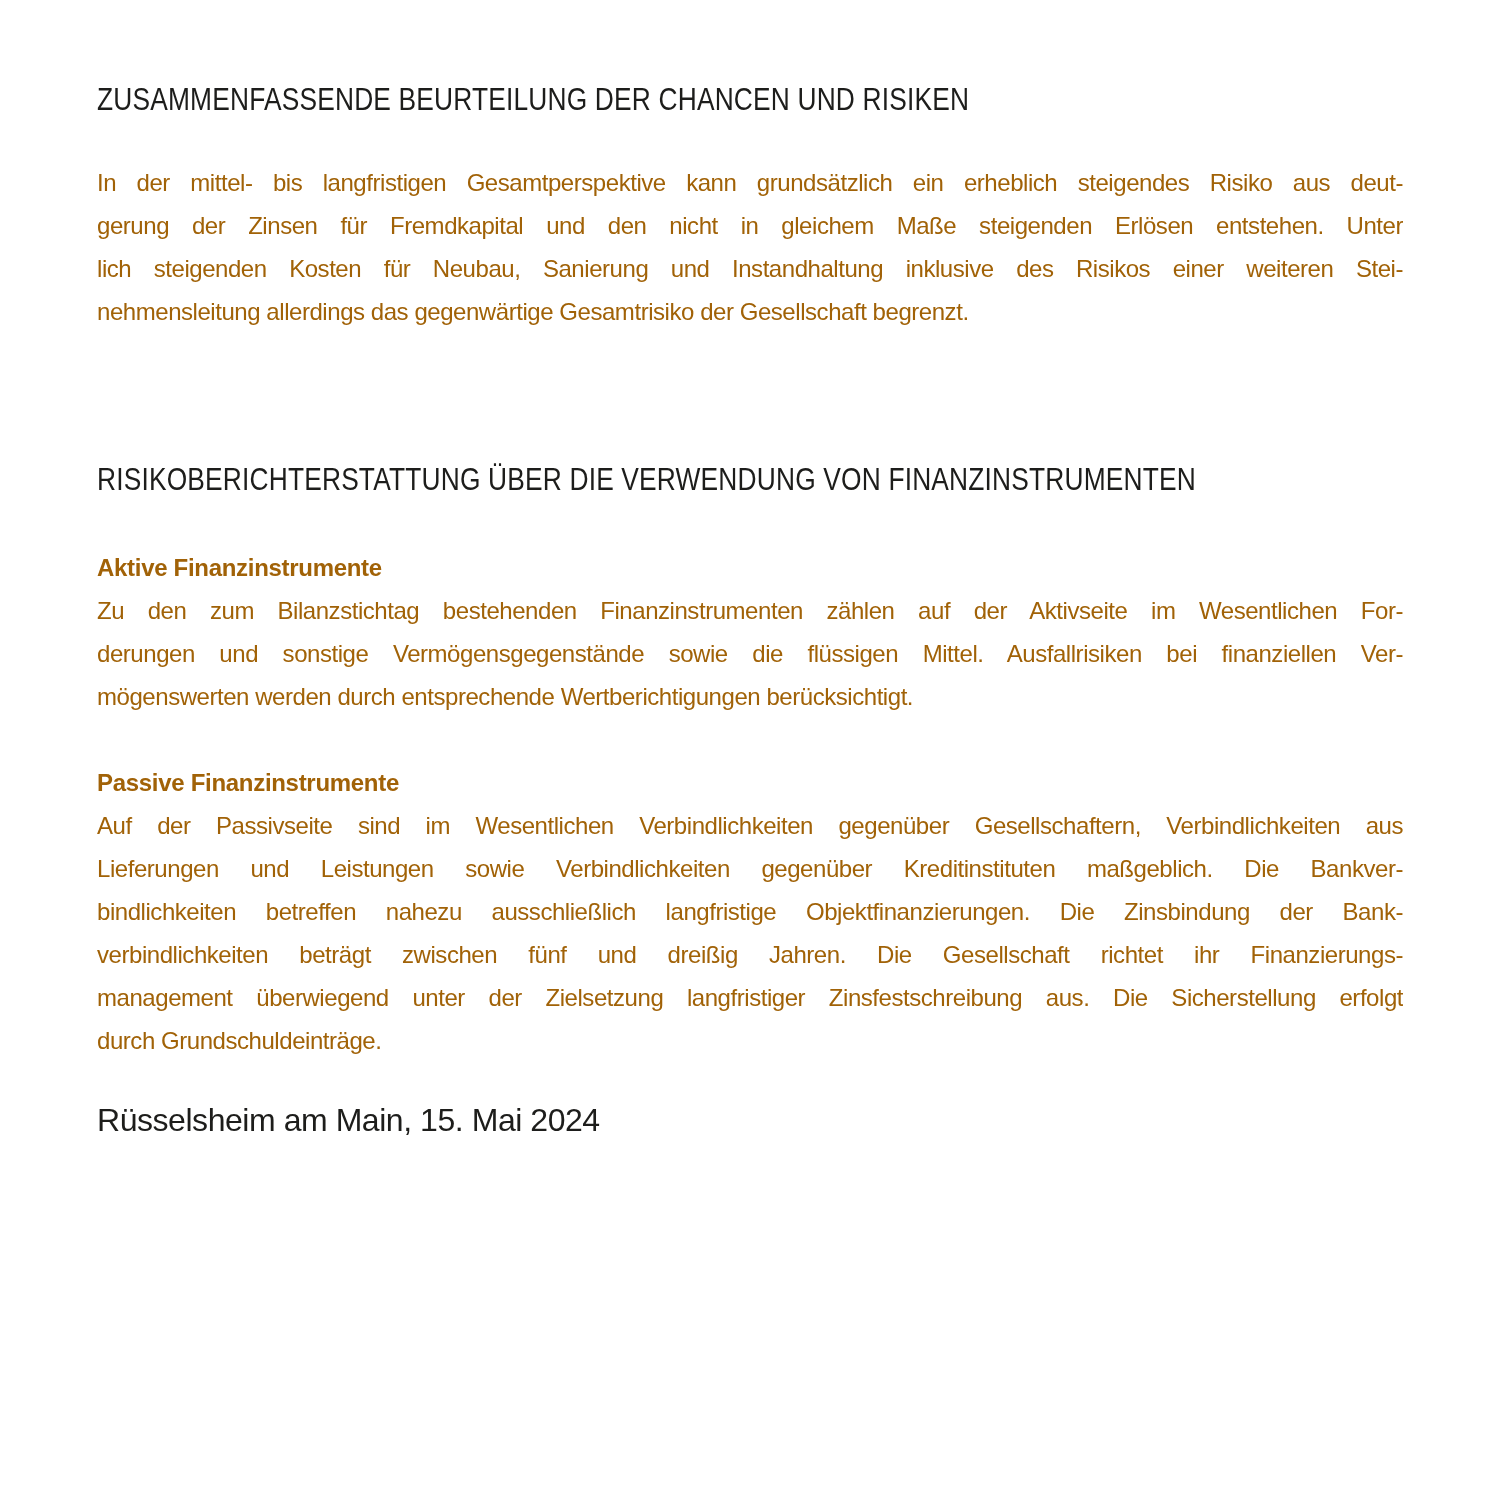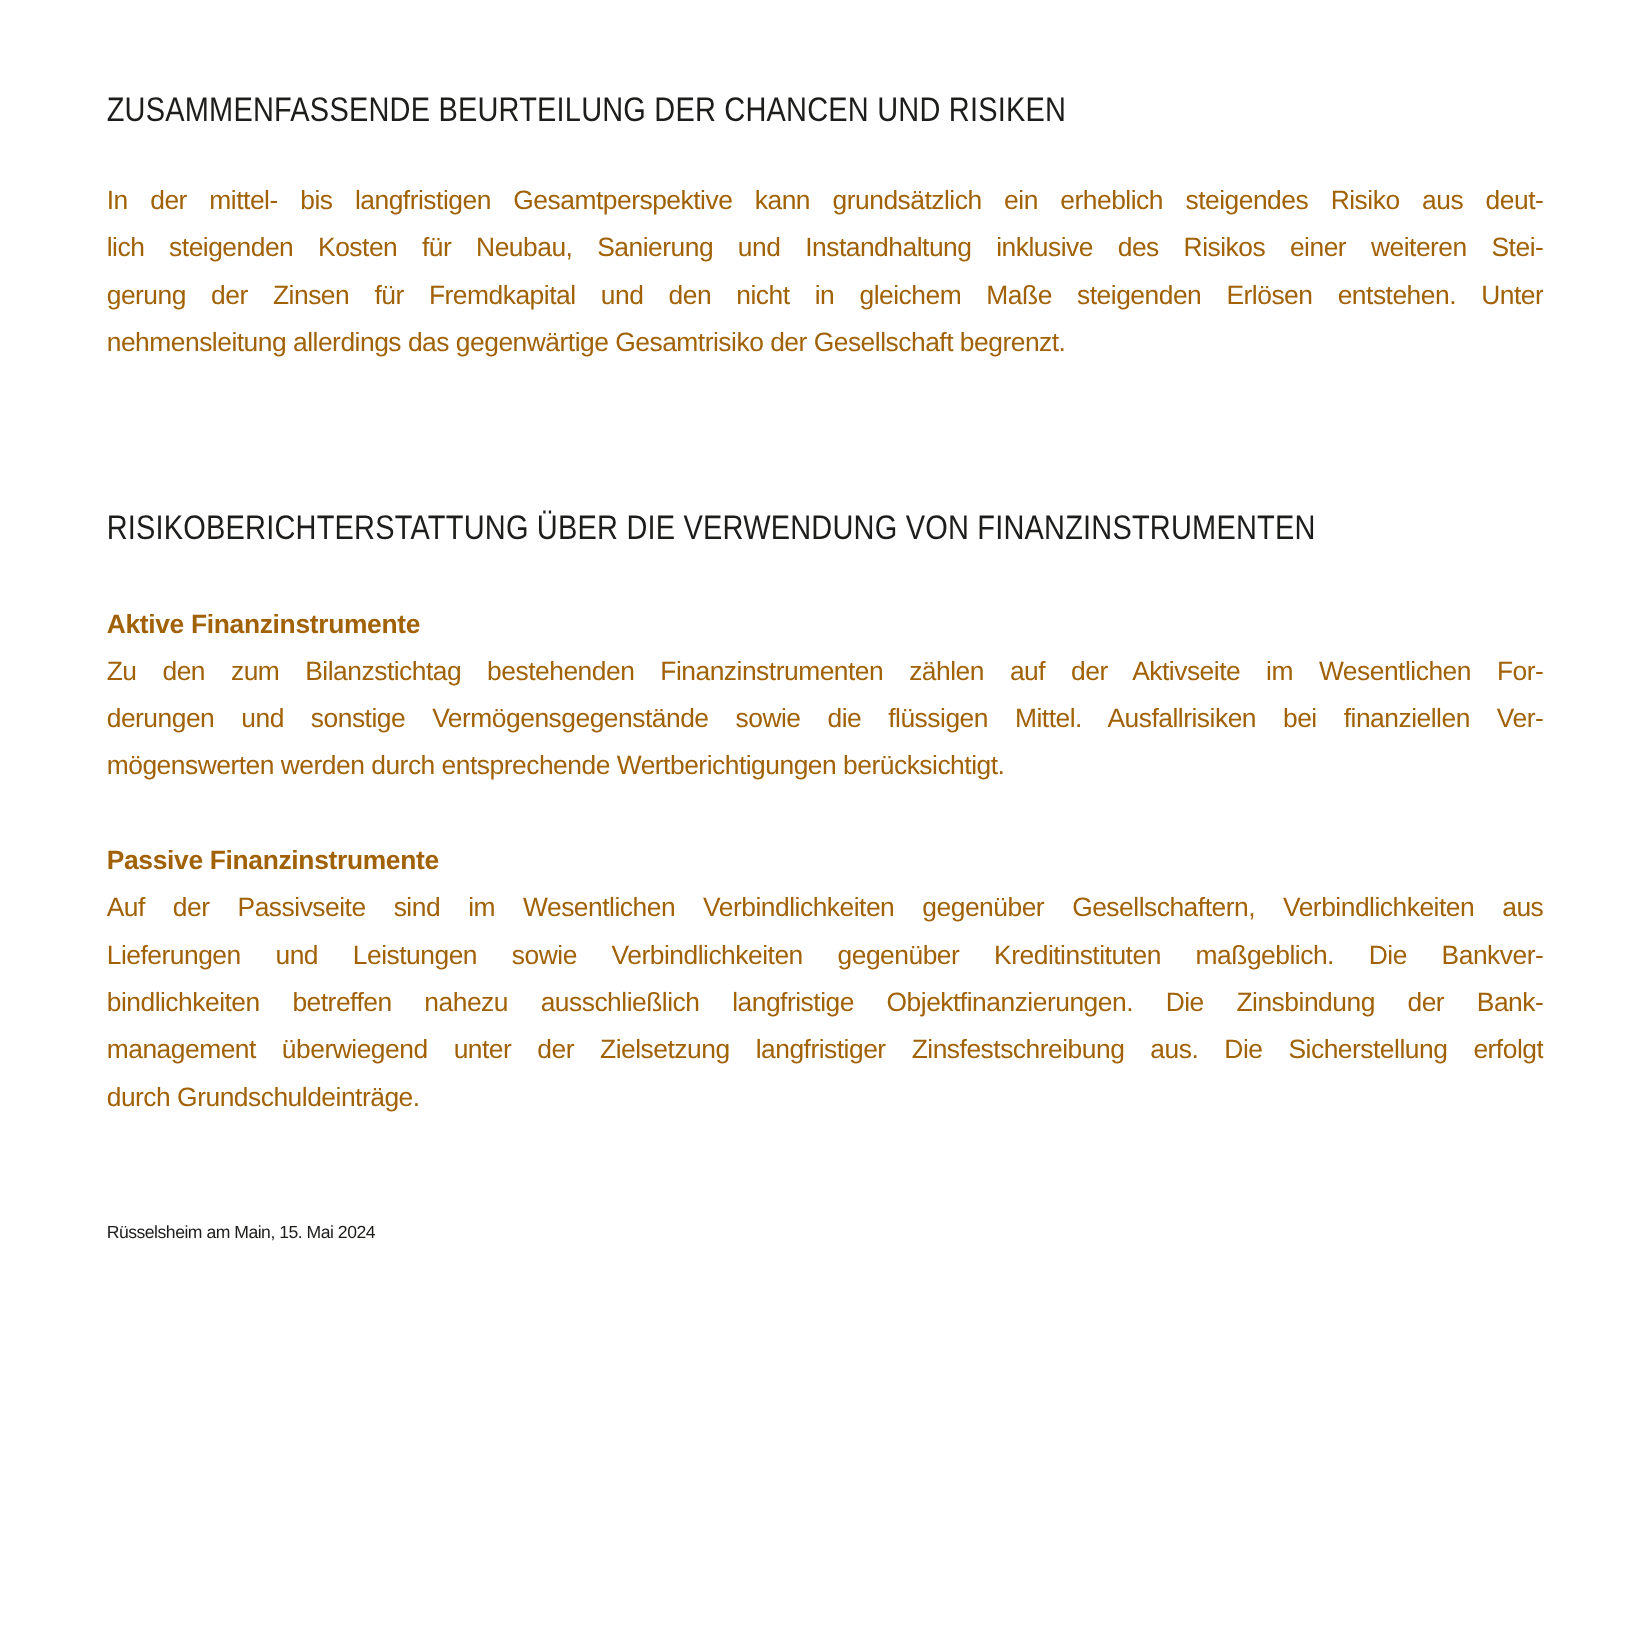--- a/index.html
+++ b/index.html
@@ -56,21 +56,21 @@
     display: block;
     height: 43px;
     overflow: hidden;
     font-weight: 700;
     letter-spacing: -0.3px;
     text-align: left;
   }
   .plain {
     left: 97px;
     width: 1306px;
-    font-size: 16px;
+    font-size: 32px;
     line-height: 43px;
     letter-spacing: -0.45px;
     text-align: left;
   }
   .signature-wrap {
     left: 95px;
     top: 1200px;
     width: 350px;
     height: 112px;
   }
@@ -78,39 +78,40 @@
 </style>
 </head>
 <body>
 
 <div class="page">
 
   <div class="abs caps-heading" style="top:78px;">ZUSAMMENFASSENDE BEURTEILUNG DER CHANCEN UND RISIKEN</div>
 
   <div class="abs col" style="top:161px;">
     <span class="tline">In der mittel- bis langfristigen Gesamtperspektive kann grundsätzlich ein erheblich steigendes Risiko aus deut-</span>
+    <span class="tline">gerung der Zinsen für Fremdkapital und den nicht in gleichem Maße steigenden Erlösen entstehen. Unter</span>
     <span class="tline">lich steigenden Kosten für Neubau, Sanierung und Instandhaltung inklusive des Risikos einer weiteren Stei-</span>
-    <span class="tline">gerung der Zinsen für Fremdkapital und den nicht in gleichem Maße steigenden Erlösen entstehen. Unter</span>
     <span class="tline last">nehmensleitung allerdings das gegenwärtige Gesamtrisiko der Gesellschaft begrenzt.</span>
   </div>
 
   <div class="abs caps-heading" style="top:458px;">RISIKOBERICHTERSTATTUNG ÜBER DIE VERWENDUNG VON FINANZINSTRUMENTEN</div>
 
   <div class="abs col" style="top:546px;">
     <span class="subhead">Aktive Finanzinstrumente</span>
     <span class="tline">Zu den zum Bilanzstichtag bestehenden Finanzinstrumenten zählen auf der Aktivseite im Wesentlichen For-</span>
     <span class="tline">derungen und sonstige Vermögensgegenstände sowie die flüssigen Mittel. Ausfallrisiken bei finanziellen Ver-</span>
     <span class="tline last">mögenswerten werden durch entsprechende Wertberichtigungen berücksichtigt.</span>
   </div>
 
   <div class="abs col" style="top:761px;">
     <span class="subhead">Passive Finanzinstrumente</span>
     <span class="tline">Auf der Passivseite sind im Wesentlichen Verbindlichkeiten gegenüber Gesellschaftern, Verbindlichkeiten aus</span>
     <span class="tline">Lieferungen und Leistungen sowie Verbindlichkeiten gegenüber Kreditinstituten maßgeblich. Die Bankver-</span>
     <span class="tline">bindlichkeiten betreffen nahezu ausschließlich langfristige Objektfinanzierungen. Die Zinsbindung der Bank-</span>
+    <span class="tline">verbindlichkeiten beträgt zwischen fünf und dreißig Jahren. Die Gesellschaft richtet ihr Finanzierungs-</span>
     <span class="tline">management überwiegend unter der Zielsetzung langfristiger Zinsfestschreibung aus. Die Sicherstellung erfolgt</span>
     <span class="tline last">durch Grundschuldeinträge.</span>
   </div>
 
   <div class="abs plain" style="top:1099px;">Rüsselsheim am Main, 15. Mai 2024</div>
 
   <div class="abs signature-wrap">
     <svg viewBox="0 0 350 112" xmlns="http://www.w3.org/2000/svg" aria-label="Torsten Regenstein signature">
       <g fill="none" stroke="#1b4784" stroke-width="3.4" stroke-linecap="round" stroke-linejoin="round">
         <path d="M12,38 C14,33 20,30 28,28 C40,25 54,23 66,23"></path>

